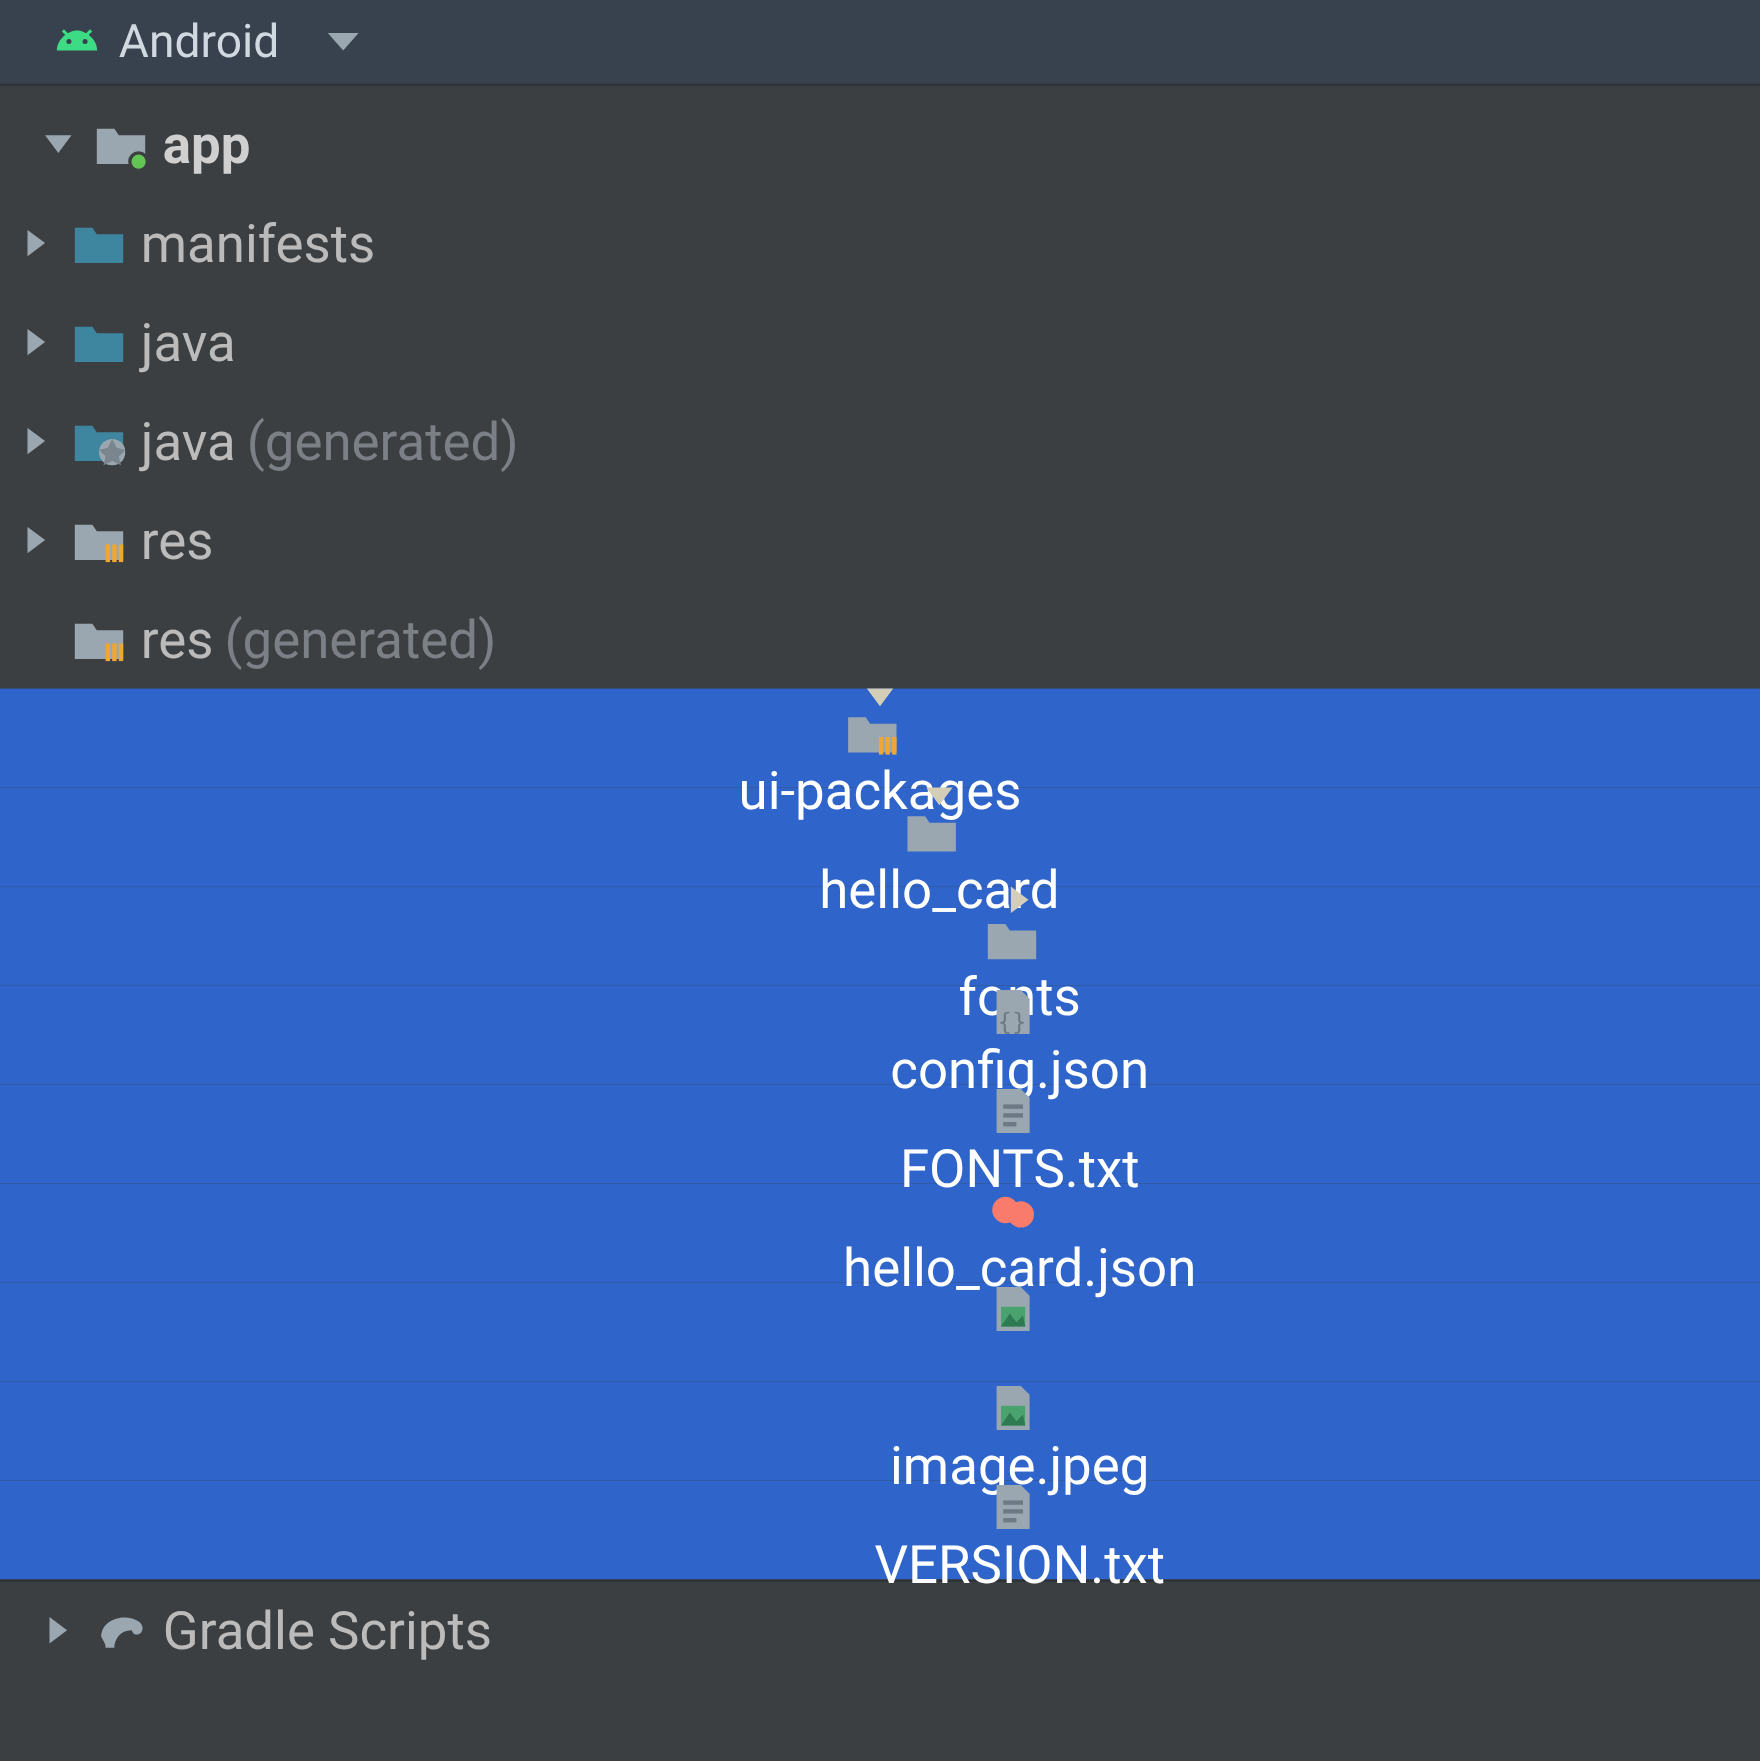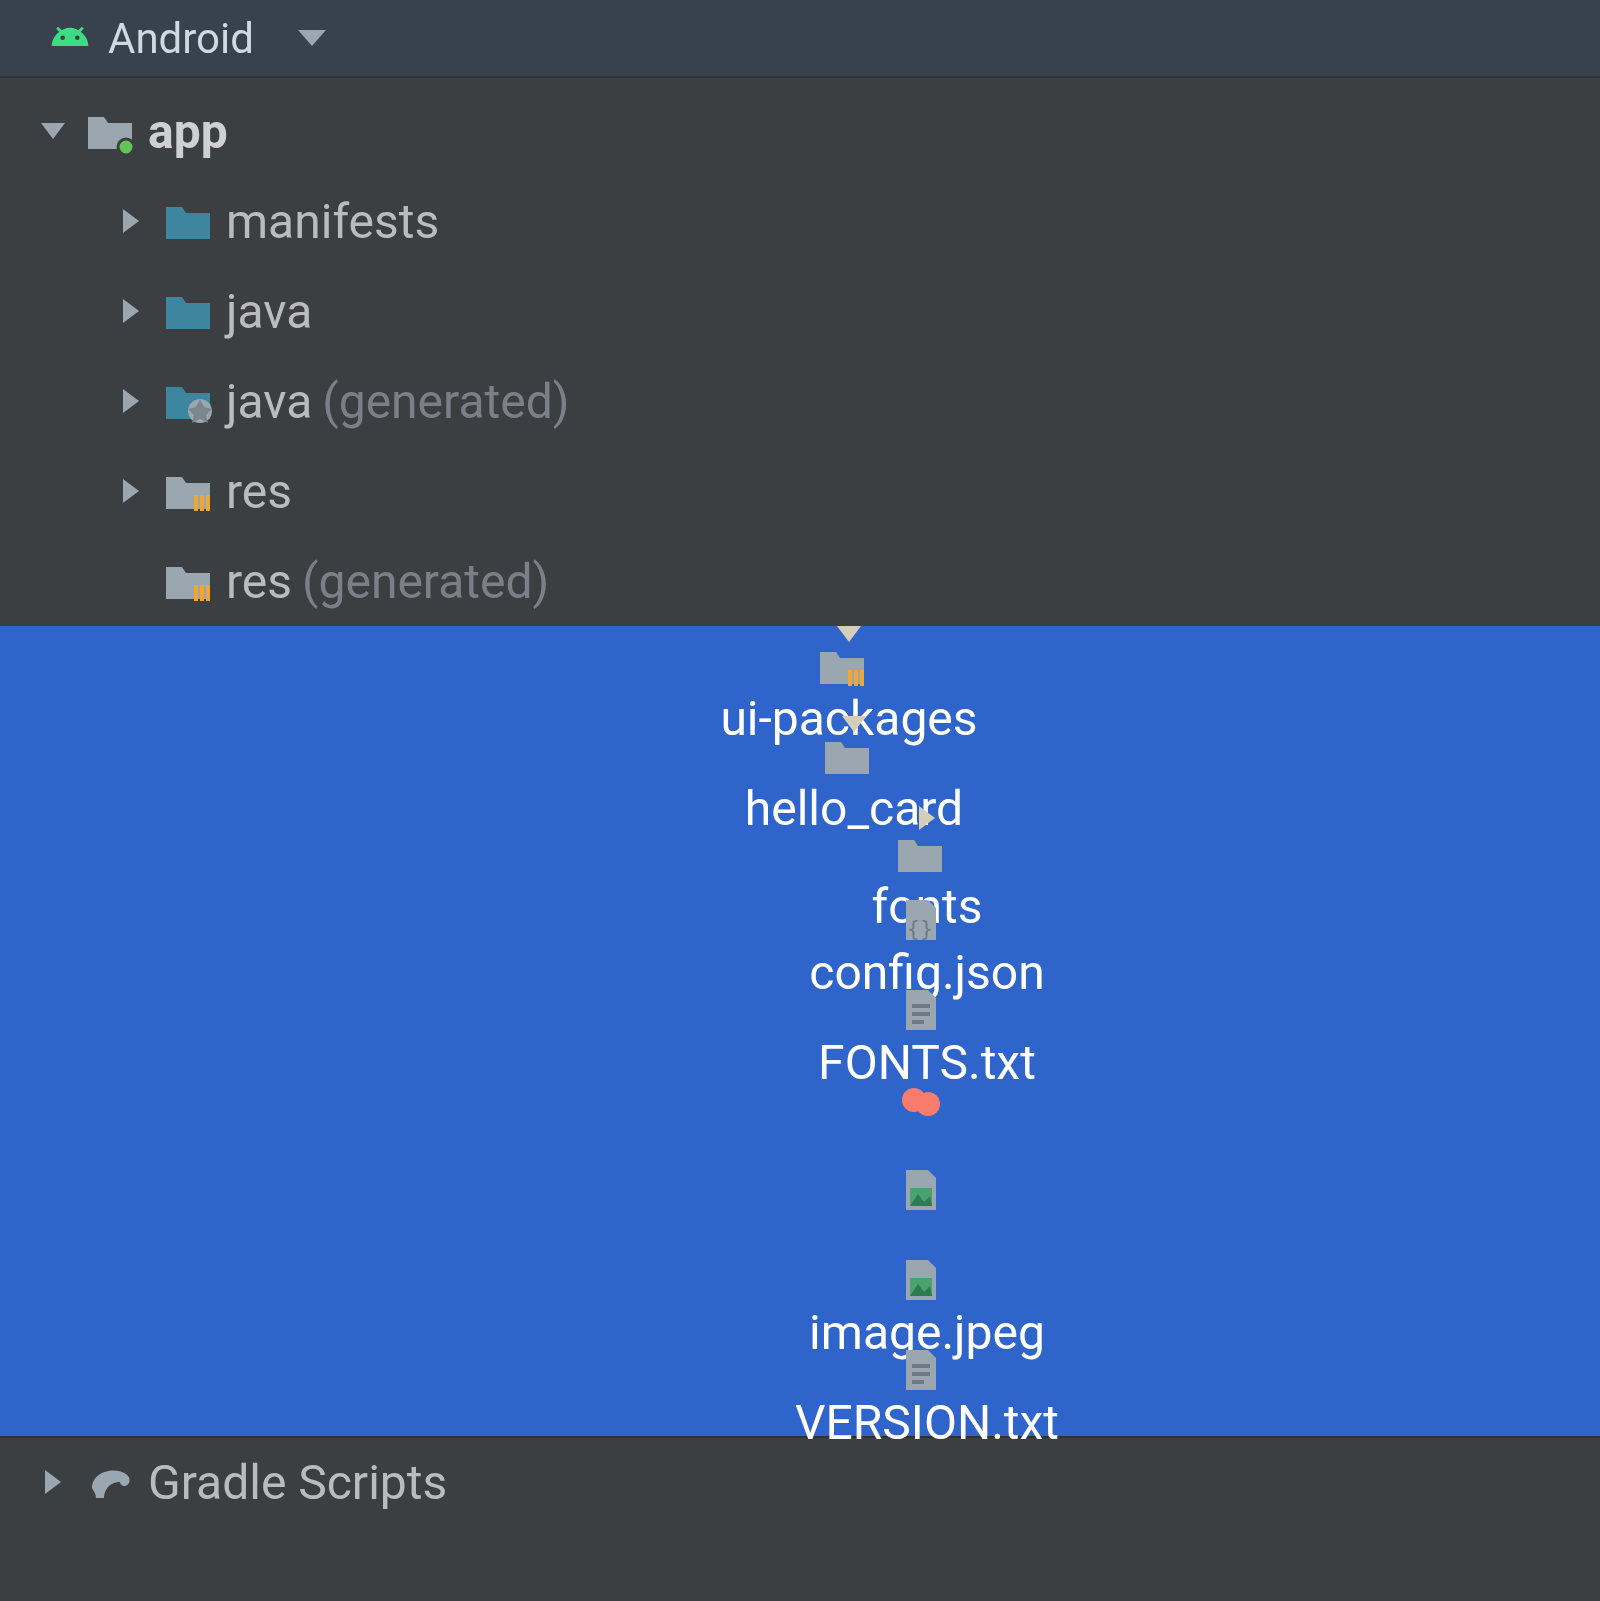--- a/index.html
+++ b/index.html
@@ -72,21 +72,21 @@
     justify-content: center;
     flex: 0 0 48px;
   }
   .icon svg { width: 48px; height: 48px; display: block; }
   .label { font-size: 48px; }
   .bold { font-weight: 700; color: #d0d0d0; }
   .muted { color: #7b8086; margin-left: 10px; }
 
   
   .d0 { padding-left: 20px; }
-  .d1 { padding-left: 98px; }
+  .d1 { }
   .d2 { padding-left: 108px; }
   .d3 { padding-left: 254px; }
 
   .footer-row {
     display:flex; align-items:center;
     height: 90px;
     padding-left: 20px;
     border-top: 2px solid #2d3239;
     background:#3c3f41;
   }
@@ -291,20 +291,21 @@
     <span class="label">FONTS.txt</span>
   </div>
 
   <div class="row d3 selected">
     <span class="arrow none"></span>
     <span class="icon">
         <svg viewBox="0 0 48 48">
           <use href="#figma-relay"></use>
         </svg>
       </span>
+    <span class="label">hello_card.json</span>
   </div>
 
   <div class="row d3 selected">
     <span class="arrow none"></span>
     <span class="icon">
         <svg viewBox="0 0 48 48">
           <use href="#file-image"></use>
         </svg>
       </span>
   </div>

